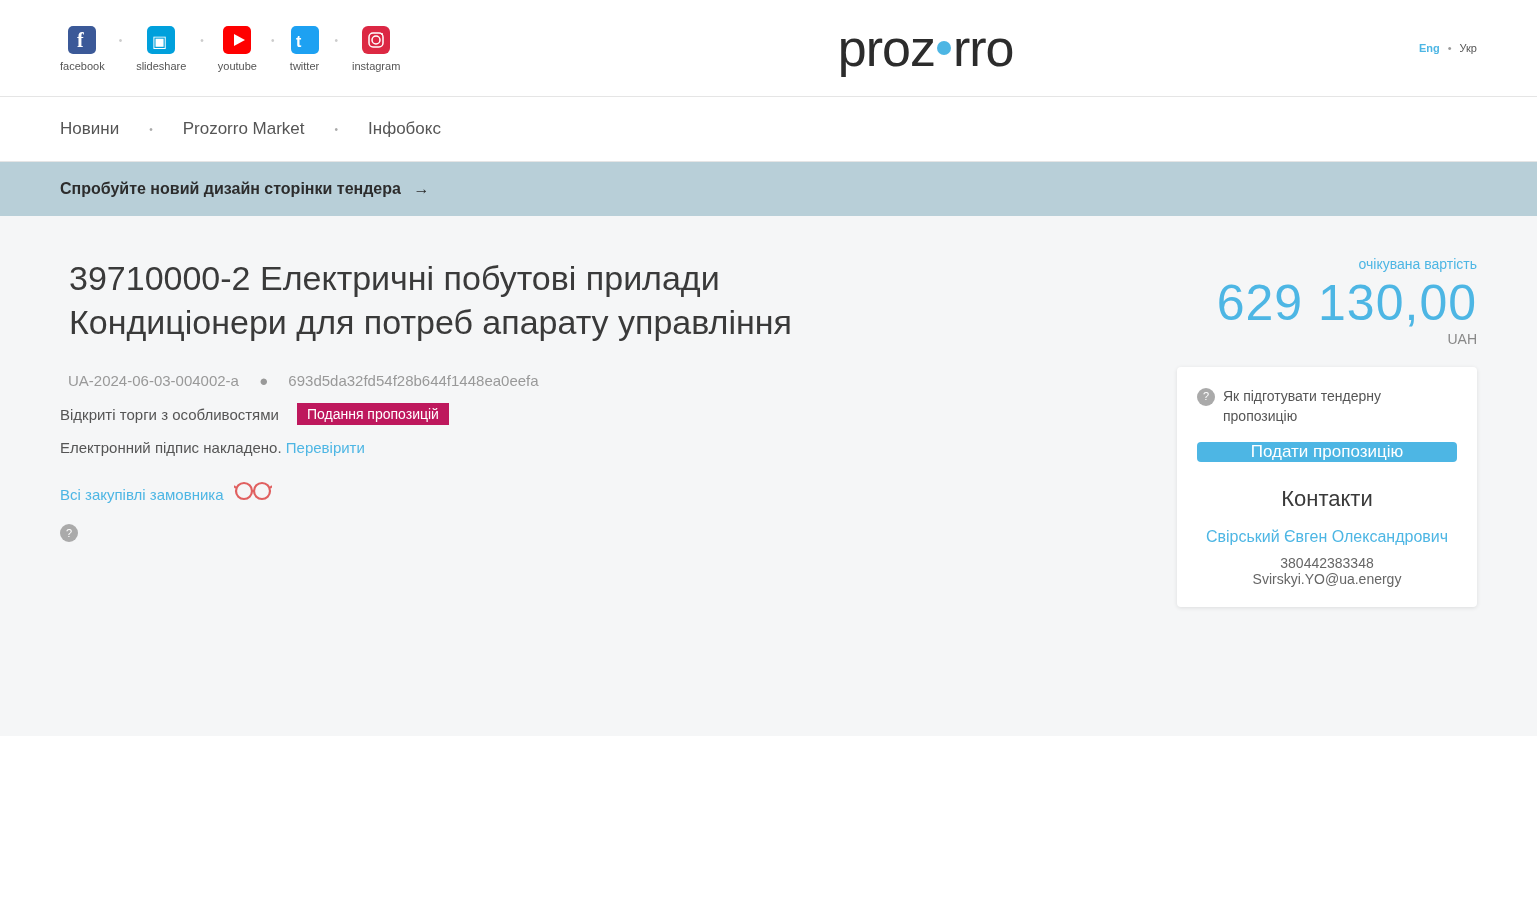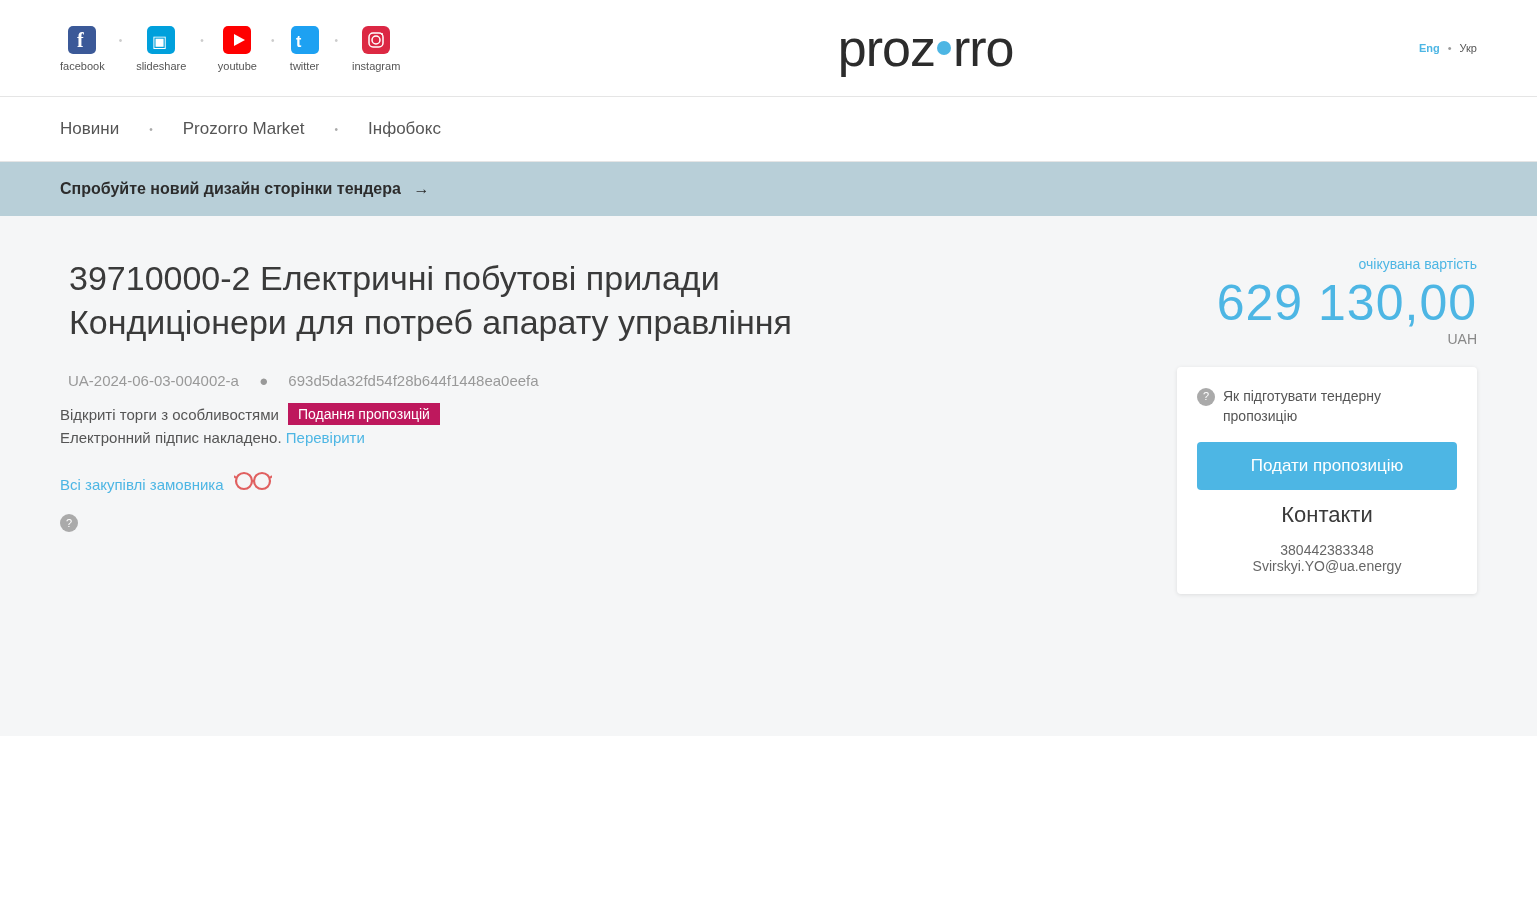--- a/index.html
+++ b/index.html
@@ -141,22 +141,22 @@
     }
     .tender-id {
       font-size: 15px;
       color: #666;
       margin-bottom: 14px;
     }
     .tender-id span { margin: 0 8px; color: #999; }
     .tender-type-row {
       display: flex;
       align-items: center;
-      gap: 9px;
-      margin-bottom: 4px;
+      gap: 18px;
+      margin-bottom: 14px;
       font-size: 15px;
       color: #555;
     }
     .status-badge {
       background: #be185d;
       color: #fff;
       border-radius: 0;
       padding: 3px 10px;
       font-size: 14px;
     }
@@ -258,24 +258,24 @@
       font-size: 11px;
       flex-shrink: 0;
       margin-top: 1px;
     }
     .submit-btn {
       width: 100%;
       background: #4db6e4;
       color: #fff;
       border: none;
       border-radius: 4px;
-      padding: 14px;
+      padding: 0;
       font-size: 17px;
       cursor: pointer;
-      margin-bottom: 12px;
+      margin-bottom: 24px;
     }
     .contacts-title {
       text-align: center;
       font-size: 22px;
       font-weight: 300;
       color: #3a3a3a;
       margin-bottom: 14px;
     }
     .contact-name {
       text-align: center;
@@ -437,17 +437,18 @@
     <div class="expected-value">629 130,00</div>
     <div class="expected-currency">UAH</div>
 
     <div class="sidebar-card">
       <div class="help-row">
         <div class="help-q">?</div>
         <span>Як підготувати тендерну пропозицію</span>
       </div>
       <button class="submit-btn">Подати пропозицію</button>
       <div class="contacts-title">Контакти</div>
+      <div class="contact-name">Свірський Євген Олександрович</div>
       <div class="contact-phone">380442383348</div>
       <div class="contact-email">Svirskyi.YO@ua.energy</div>
     </div>
   </div>
 </div>
 
 </body></html>

